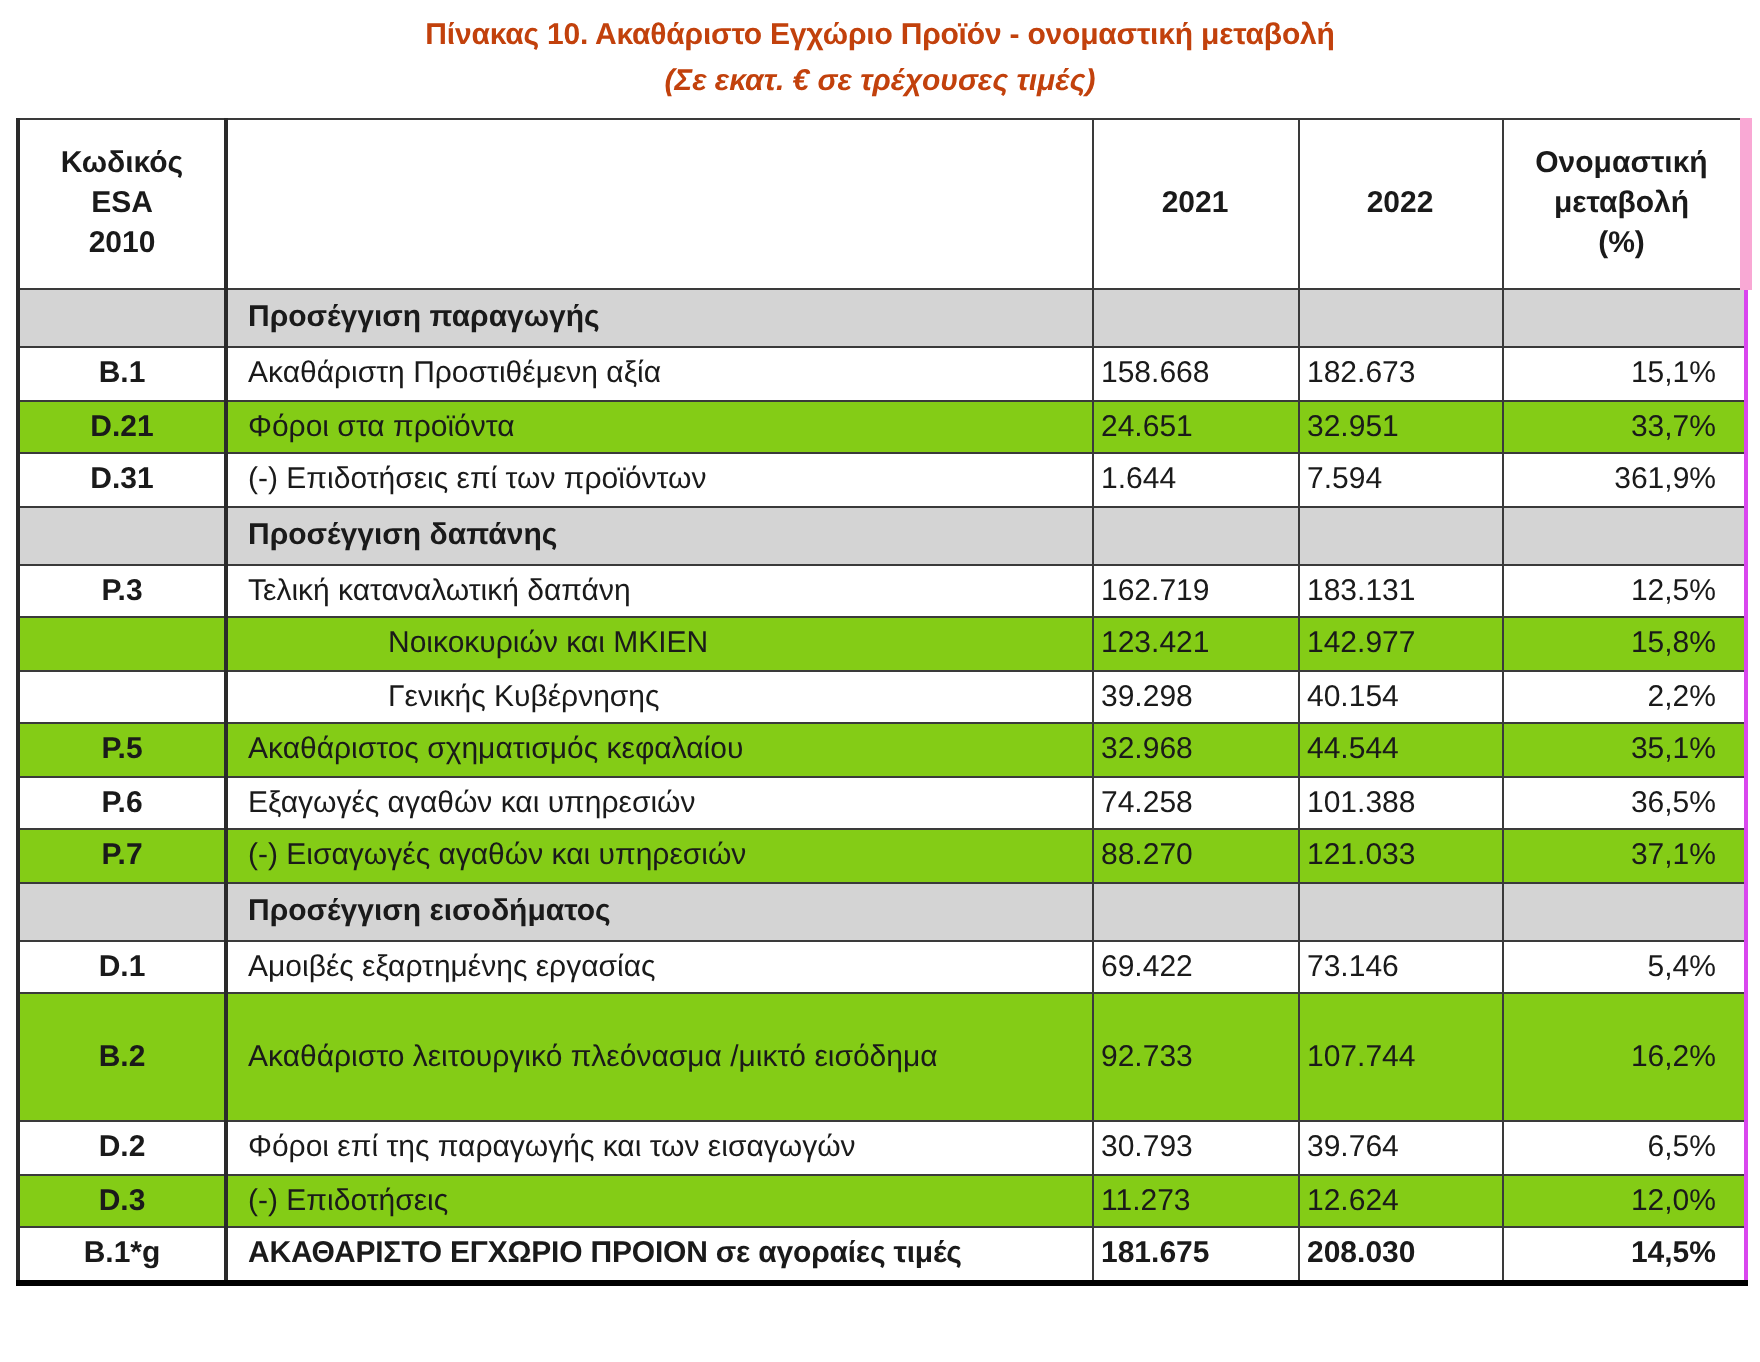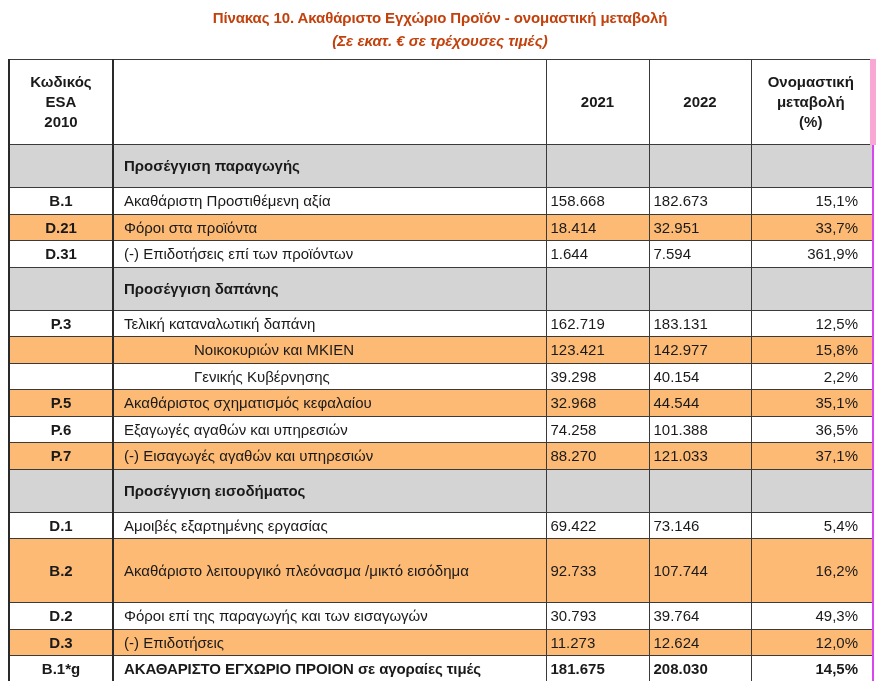--- a/index.html
+++ b/index.html
@@ -96,40 +96,40 @@
     padding: 0 12px 0 4px;
     white-space: nowrap;
   }
   tbody td.chg {
     text-align: right;
     padding: 0 14px 0 4px;
     white-space: nowrap;
     border-right: 2px solid #d946ef;
   }
   
-  tr.shade td { background: #fdba74; }
+  tr.shade td { background: #84cc16; }
   tr.plain td { background: #ffffff; }
   
   tr.section td {
     background: #d4d4d4;
     font-weight: bold;
   }
   tr.section td.desc { padding-left: 10px; }
   
   td.desc.indent1 { padding-left: 80px; }
   td.desc.indent-small { }
   
   tr.total td {
     background: #ffffff;
     font-weight: bold;
     border-bottom: 3px solid #000000;
   }
   tr.total td.desc { font-weight: bold; letter-spacing: -0.1px; }
   tr.tall { height: 64px; }
-  tr.section { height: 43px; padding-left: 30px; }
+  tr.section { height: 29px; padding-left: 30px; }
 </style>
 </head>
 <body>
 
 <div class="page">
 
   <div class="title-block">
     <div class="title">Πίνακας 10. Ακαθάριστο Εγχώριο Προϊόν - ονομαστική μεταβολή</div>
     <div class="subtitle">(Σε εκατ. € σε τρέχουσες τιμές)</div>
   </div>
@@ -170,21 +170,21 @@
           <tr class="plain">
             <td class="code">B.1</td>
             <td class="desc">Ακαθάριστη Προστιθέμενη αξία</td>
             <td class="num">158.668</td>
             <td class="num">182.673</td>
             <td class="chg">15,1%</td>
           </tr>
           <tr class="shade">
             <td class="code">D.21</td>
             <td class="desc">Φόροι στα προϊόντα</td>
-            <td class="num">18.414</td>
+            <td class="num">24.651</td>
             <td class="num">32.951</td>
             <td class="chg">33,7%</td>
           </tr>
           <tr class="plain">
             <td class="code">D.31</td>
             <td class="desc">(-) Επιδοτήσεις επί των προϊόντων</td>
             <td class="num">1.644</td>
             <td class="num">7.594</td>
             <td class="chg">361,9%</td>
           </tr>
@@ -256,21 +256,21 @@
             <td class="desc">Ακαθάριστο λειτουργικό πλεόνασμα /μικτό εισόδημα</td>
             <td class="num">92.733</td>
             <td class="num">107.744</td>
             <td class="chg">16,2%</td>
           </tr>
           <tr class="plain">
             <td class="code">D.2</td>
             <td class="desc">Φόροι επί της παραγωγής και των εισαγωγών</td>
             <td class="num">30.793</td>
             <td class="num">39.764</td>
-            <td class="chg">49,3%</td>
+            <td class="chg">6,5%</td>
           </tr>
           <tr class="shade">
             <td class="code">D.3</td>
             <td class="desc">(-) Επιδοτήσεις</td>
             <td class="num">11.273</td>
             <td class="num">12.624</td>
             <td class="chg">12,0%</td>
           </tr>
           <tr class="total">
             <td class="code">B.1*g</td>

